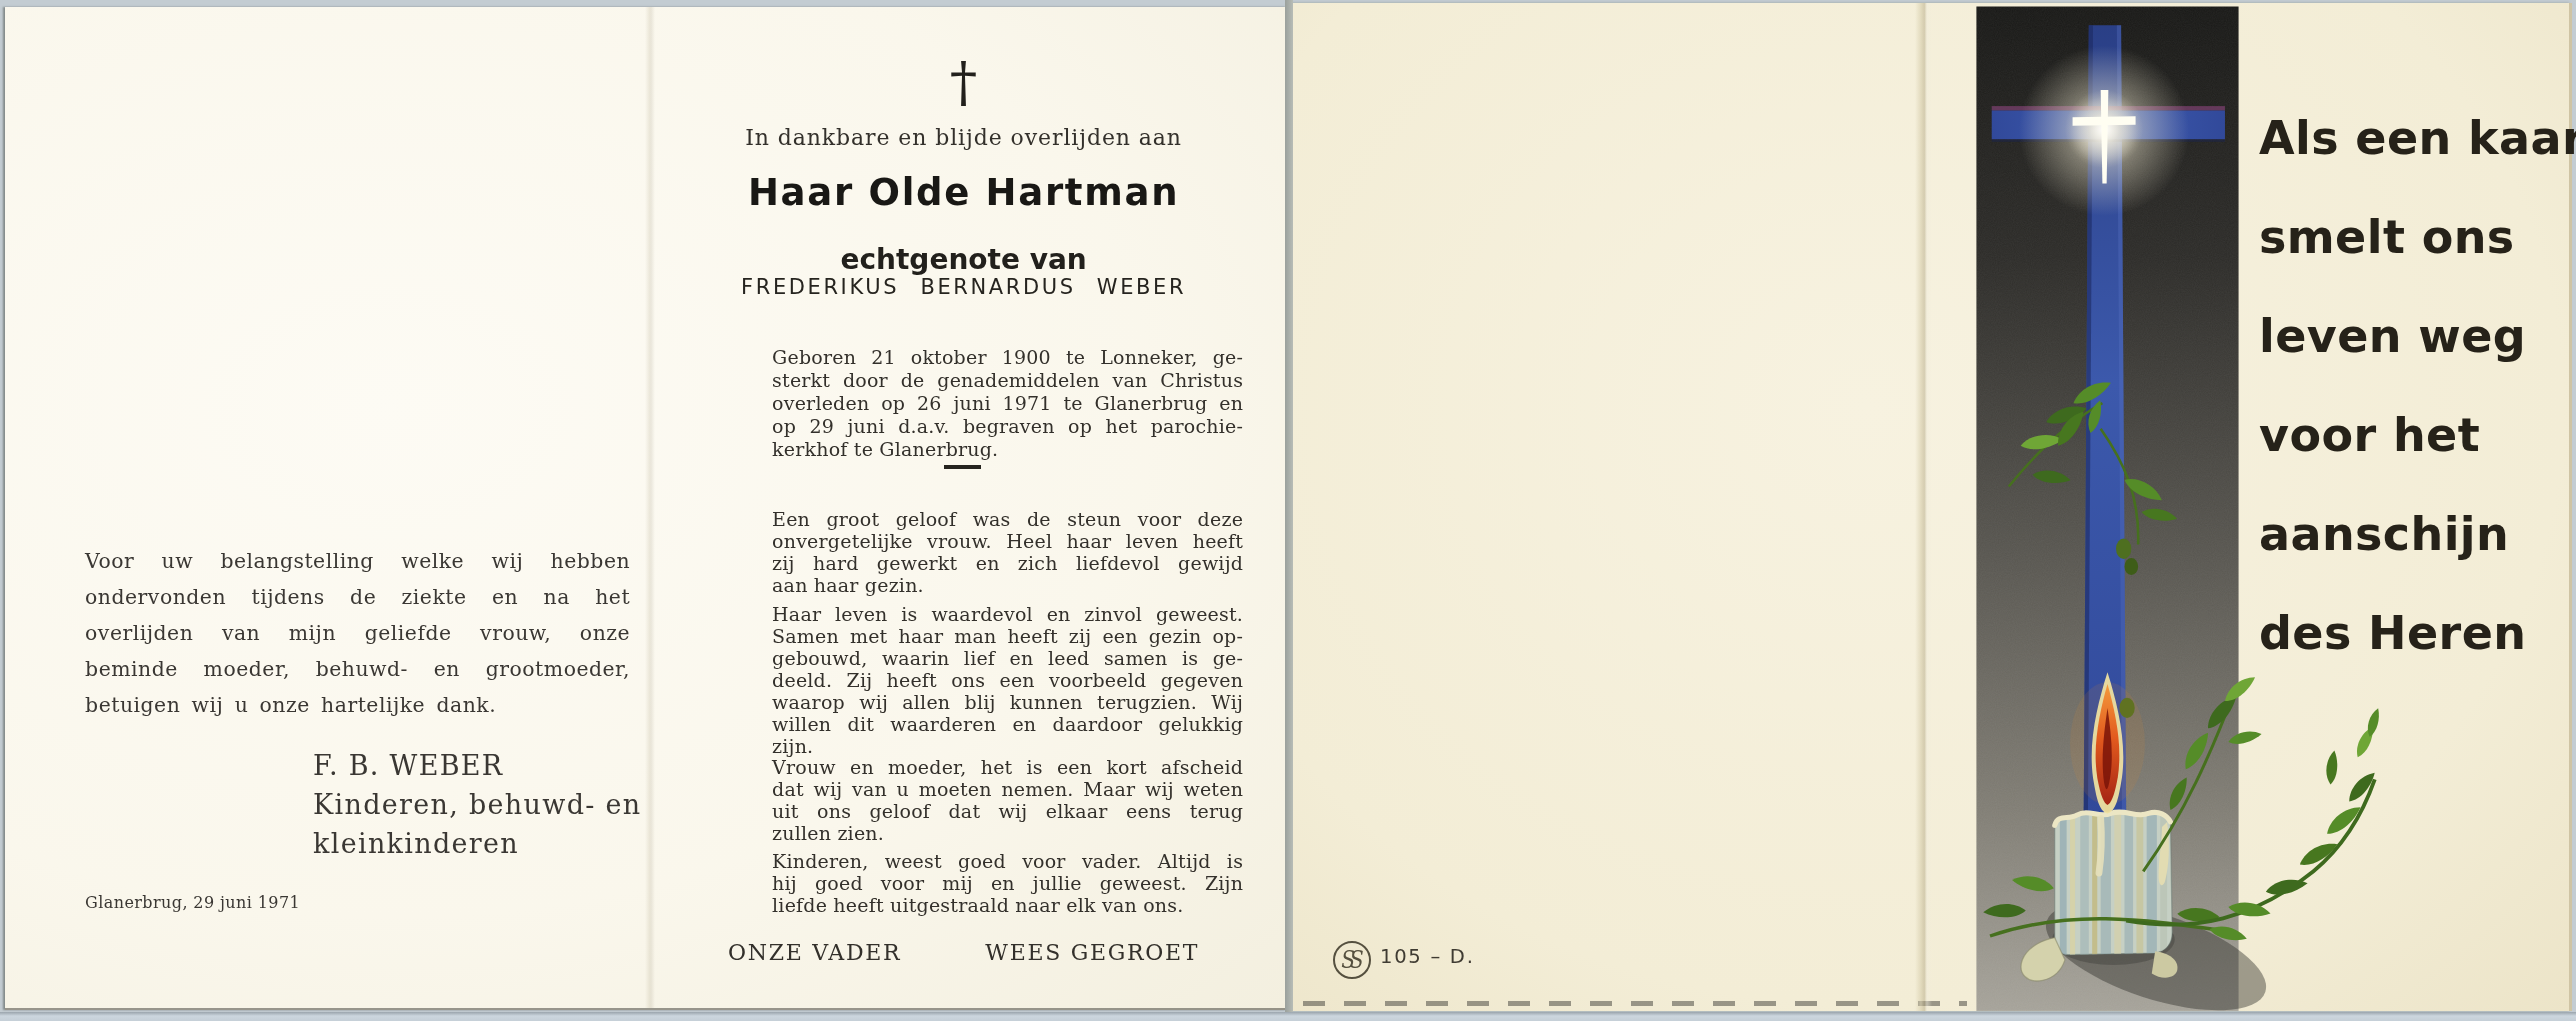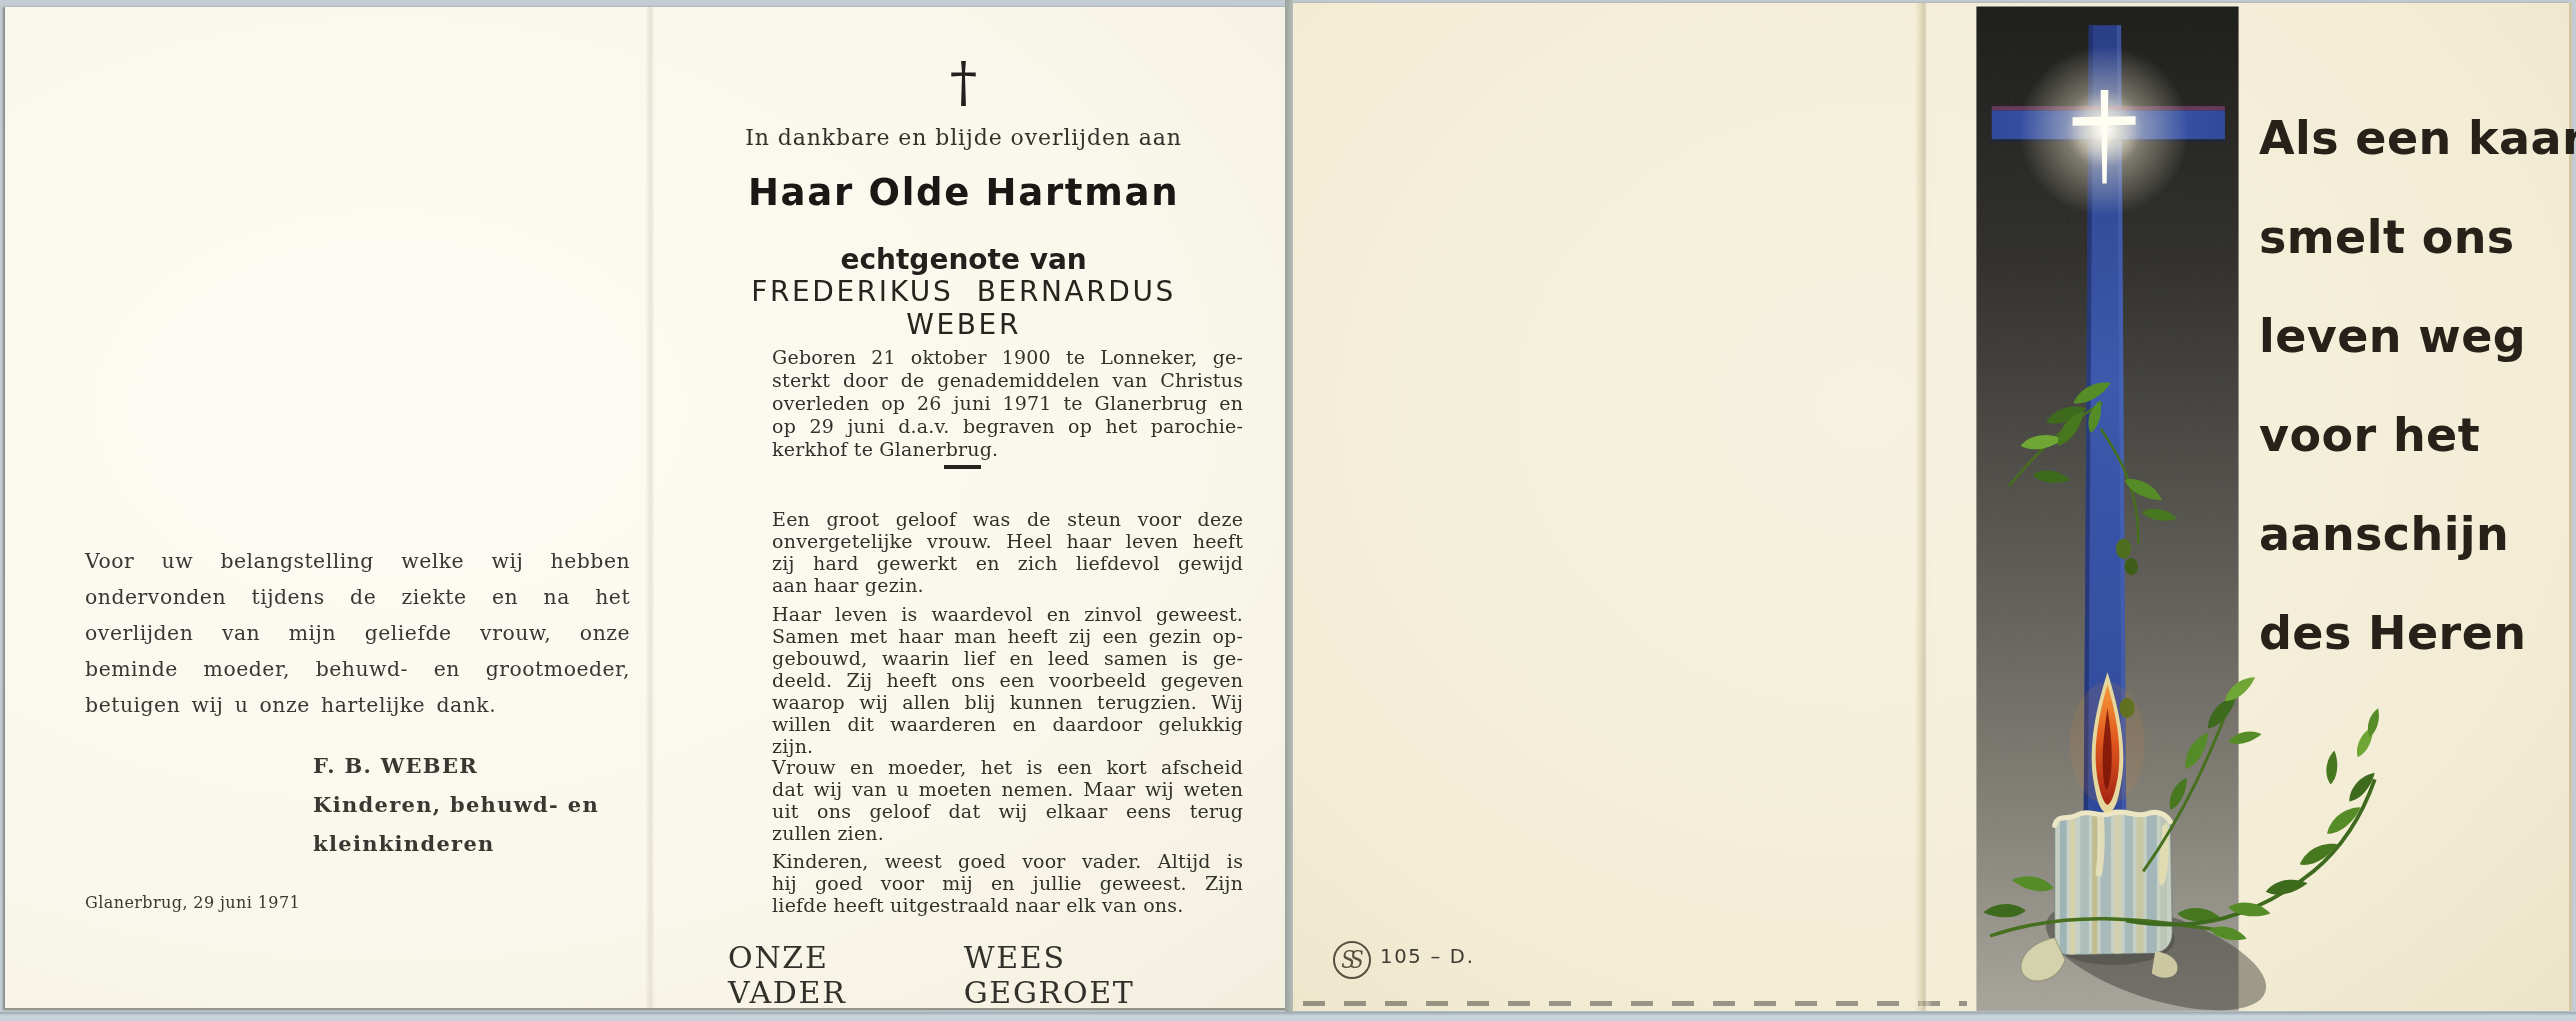--- a/index.html
+++ b/index.html
@@ -23,40 +23,40 @@
   #fold-inside{left:640px;width:10.2px;
     background:linear-gradient(90deg,transparent,rgba(180,170,140,.22) 45%,rgba(130,120,95,.15) 60%,transparent);}
   #fold-outside{left:622px;width:17px;
     background:linear-gradient(90deg,transparent,rgba(216,207,174,.65) 35%,rgba(172,160,122,.45) 55%,rgba(240,236,220,.5) 70%,transparent);}
 
   
   #thanks{position:absolute;left:80px;top:536px;width:545px;
     font-size:20.4px;line-height:36px;letter-spacing:0.5px;word-spacing:4.3px;color:#3a3733;}
   .jlines .line{text-align:justify;text-align-last:justify;text-justify:inter-word;white-space:nowrap;}
   .jlines .line:last-child{text-align-last:left;}
-  #signature{position:absolute;left:308px;top:739px;font-size:21px;line-height:39px;
-    letter-spacing:1.3px;color:#3a3733;font-weight:bold;}
+  #signature{position:absolute;left:308px;top:739px;font-size:27px;line-height:39px;
+    letter-spacing:1.3px;color:#3a3733;}
   #dateline{position:absolute;left:80px;top:886px;font-size:16px;letter-spacing:0.4px;color:#3a3733;}
 
   
   .midcol{position:absolute;left:723px;width:471px;}
   #cross-glyph{top:43px;font-size:55px;font-weight:400;text-align:center;color:#22201c;}
   #intro-line{top:118px;font-size:22px;letter-spacing:0.9px;text-align:center;color:#33302b;}
   #deceased-name{top:164px;font-size:37px;font-weight:bold;letter-spacing:1.7px;text-align:center;
     font-family:"DejaVu Sans",sans-serif;color:#191815;}
   #relation-line{top:236px;font-size:28px;font-weight:bold;text-align:center;
     font-family:"DejaVu Sans",sans-serif;color:#22201c;}
-  #spouse-name{top:268px;font-size:28px;letter-spacing:2.6px;word-spacing:12px;text-align:center;
+  #spouse-name{top:268px;font-size:21px;letter-spacing:2.6px;word-spacing:12px;text-align:center;
     font-family:"DejaVu Sans",sans-serif;color:#26241f;}
   .body-para{font-size:19px;line-height:22px;letter-spacing:0.2px;color:#33302b;margin-left:44px;}
   #vitals{top:339px;line-height:23px;}
   #divider{position:absolute;left:939px;top:458px;width:37px;height:4.3px;background:#26241f;}
   #para1{top:501px;} #para2{top:596px;} #para3{top:749px;} #para4{top:843px;}
   #prayer-row{top:933px;display:flex;justify-content:space-between;
-    font-size:30px;letter-spacing:1.7px;color:#33302b;gap:45px;}
+    font-size:22px;letter-spacing:1.7px;color:#33302b;gap:45px;}
 
   
   #printer-logo{position:absolute;left:40px;top:938px;width:34px;height:34px;border-radius:50%;
     border:2.6px solid #55503f;display:flex;align-items:center;justify-content:center;}
   #printer-logo span{font-size:20.4px;font-style:italic;letter-spacing:-5.1px;color:#55503f;
     transform:scaleY(1.15);padding-right:4.3px;}
   #card-code{position:absolute;left:87px;top:942px;font-size:19.6px;letter-spacing:1.7px;
     font-family:"DejaVu Sans",sans-serif;color:#3f3b32;}
   #bottom-dashes{position:absolute;left:10.2px;top:998px;width:664px;height:4.3px;opacity:.45;
     background:repeating-linear-gradient(90deg,#2a2a26 0 22px,transparent 22px 41px);}

